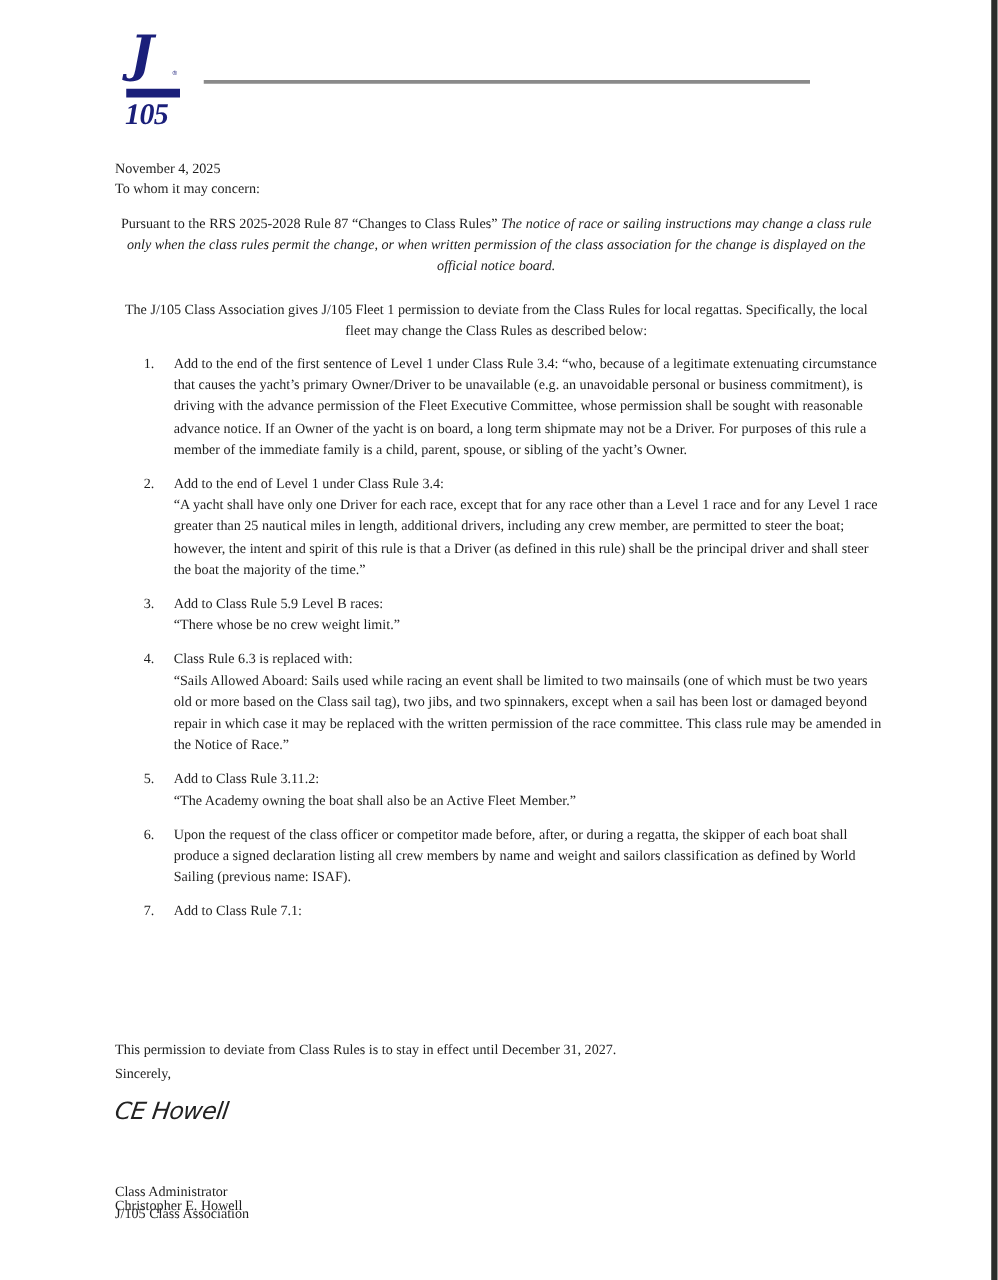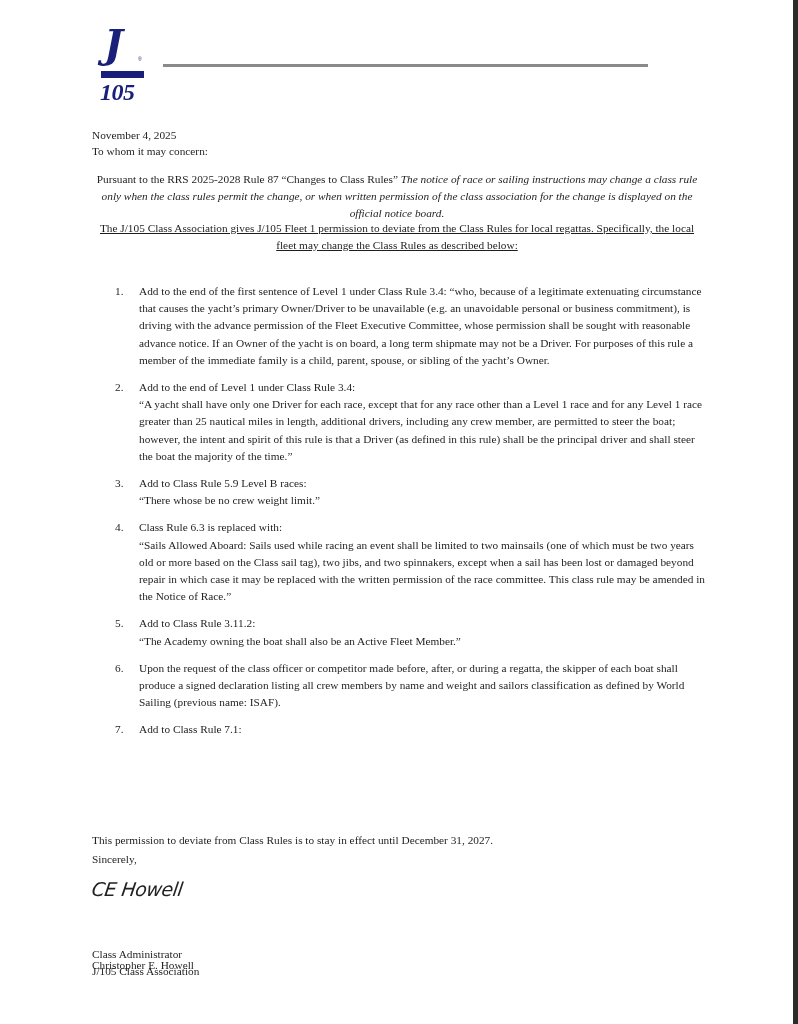--- a/index.html
+++ b/index.html
@@ -17,21 +17,21 @@
     .logo-bar { position: absolute; left: 1px; top: 45px; width: 43px; height: 7px; background: #1a1f7a; }
     .logo-num { position: absolute; left: 0px; top: 52px; font-family: Liberation Serif, serif; font-weight: bold; font-style: italic; font-size: 24px; color: #1a1f7a; line-height: 28px; letter-spacing: -0.5px; }
     .title { position: absolute; left: 63px; top: 2px; font-family: "DejaVu Serif", serif; font-weight: bold; font-size: 27px; color: #1a1f7a; line-height: 34px; letter-spacing: -0.3px; }
     .title-rule { position: absolute; left: 63px; top: 38px; width: 485px; height: 3px; background: #8a8a8a; }
 
     .text { position: absolute; left: 92px; font-size: 11.3px; line-height: 17px; white-space: nowrap; color: #1e1e1e; }
     .date { top: 127px; }
     .salut { top: 143px; }
     .para { left: 92px; width: 610px; white-space: normal; text-align: center; }
     .p1 { top: 171px; }
-    .p2 { top: 220px; text-decoration: underline; }
+    .p2 { top: 240px; }
     .p1 i { font-style: italic; }
 
     .list { position: absolute; left: 115px; top: 283px; width: 590px; font-size: 11.3px; line-height: 17.2px; color: #1e1e1e; }
     .item { position: relative; padding-left: 24px; margin-bottom: 10px; }
     .item .num { position: absolute; left: 0; top: 0; }
     .item .body { display: block; }
 
     .closing { top: 820px; margin-top: 12px; }
     .sincerely { top: 851px; }
     .signature { position: absolute; left: 92px; top: 878px; font-family: "DejaVu Sans", sans-serif; font-style: italic; font-size: 19px; color: #222; letter-spacing: -0.5px; transform: skewX(-8deg); }

